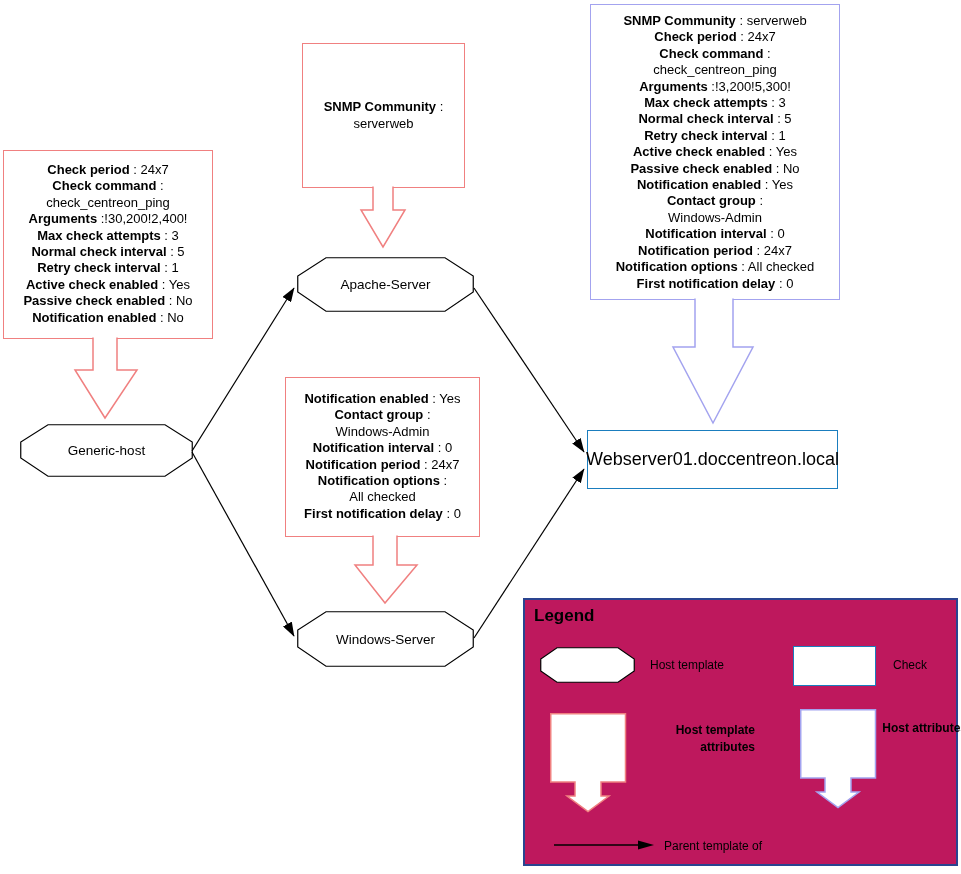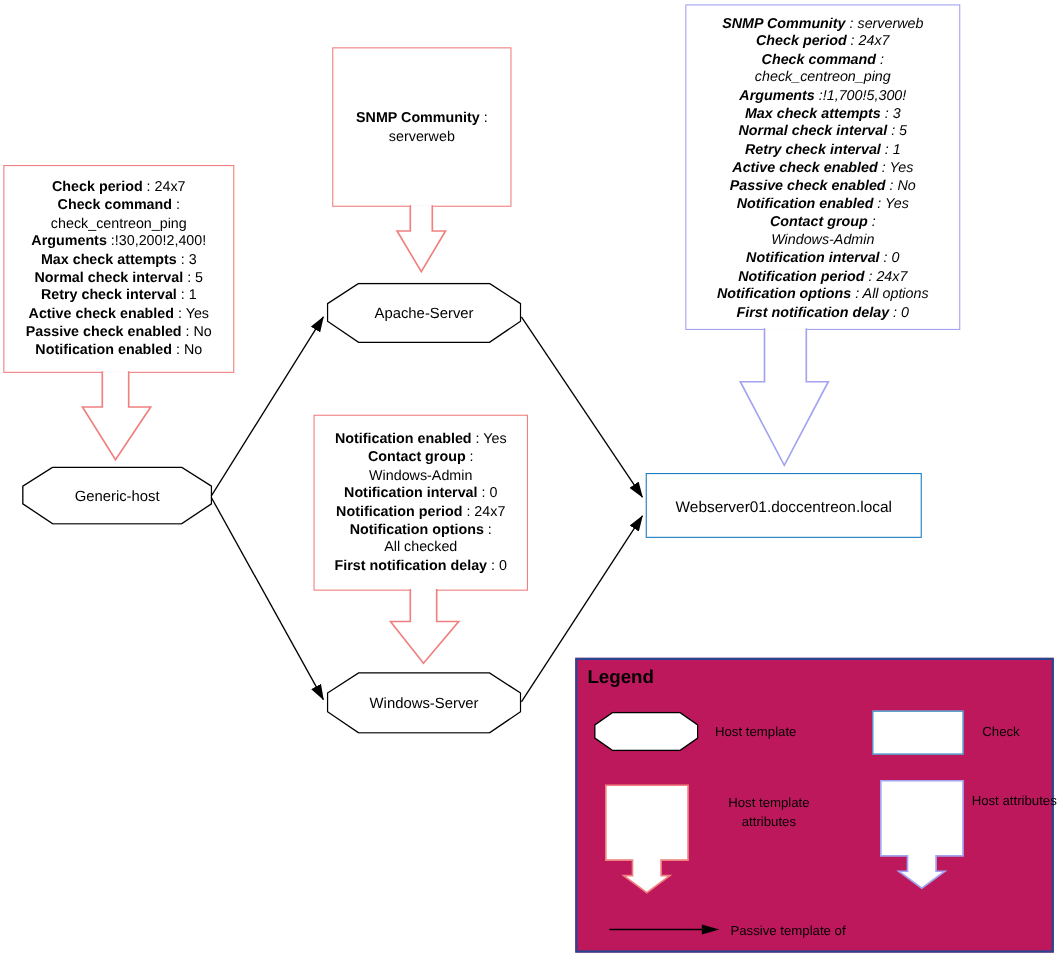--- a/index.html
+++ b/index.html
@@ -17,30 +17,30 @@
   .attr-box.vcenter{display:flex;flex-direction:column;justify-content:center;}
   .node{position:absolute;}
   .node .lbl{
     position:absolute;left:0;top:0;width:100%;height:100%;
     display:flex;align-items:center;justify-content:center;
     font-size:13.5px;
   }
   .host-rect{
     position:absolute;box-sizing:border-box;background:#fff;
     border:1.5px solid #1a7dbe;display:flex;align-items:center;justify-content:center;
-    font-size:14px;
+    font-size:18px;
   }
   svg.overlay{position:absolute;left:0;top:0;pointer-events:none;}
   .legend{
     position:absolute;left:523px;top:598px;width:435px;height:268px;
     box-sizing:border-box;border:2px solid #2a4490;background:#be185d;
   }
   .legend .title{position:absolute;left:9px;top:6px;font-size:17px;font-weight:bold;}
   .legend .item-label{position:absolute;font-size:12px;line-height:16.5px;}
-  .legend .center{text-align:center;}
+  .legend .center{text-align:right;font-weight:bold;}
   .lshape{position:absolute;}
 </style>
 </head>
 <body>
 
 <div class="canvas">
 
   <div class="attr-box" style="left:3px;top:150px;width:210px;height:189px;padding-top:11px;">
 
       <div class="row"><b>Check period</b><span> : 24x7</span></div>
@@ -64,31 +64,31 @@
       <div class="row"><b>Notification enabled</b><span> : No</span></div>
     </div>
 
   <div class="attr-box vcenter" style="left:302px;top:43px;width:163px;height:145px;">
 
       <div class="row"><b>SNMP Community</b><span> :</span></div>
 
       <div class="row"><b></b><span>serverweb</span></div>
     </div>
 
-  <div class="attr-box purple" style="left:623px;top:4px;width:250px;height:296px;padding-top:8px;font-style:italic;">
+  <div class="attr-box purple" style="left:590px;top:4px;width:250px;height:296px;padding-top:8px;">
 
       <div class="row"><b>SNMP Community</b><span> : serverweb</span></div>
 
       <div class="row"><b>Check period</b><span> : 24x7</span></div>
 
       <div class="row"><b>Check command</b><span> :</span></div>
 
       <div class="row"><b></b><span>check_centreon_ping</span></div>
 
-      <div class="row"><b>Arguments</b><span> :!1,700!5,300!</span></div>
+      <div class="row"><b>Arguments</b><span> :!3,200!5,300!</span></div>
 
       <div class="row"><b>Max check attempts</b><span> : 3</span></div>
 
       <div class="row"><b>Normal check interval</b><span> : 5</span></div>
 
       <div class="row"><b>Retry check interval</b><span> : 1</span></div>
 
       <div class="row"><b>Active check enabled</b><span> : Yes</span></div>
 
       <div class="row"><b>Passive check enabled</b><span> : No</span></div>
@@ -96,21 +96,21 @@
       <div class="row"><b>Notification enabled</b><span> : Yes</span></div>
 
       <div class="row"><b>Contact group</b><span> :</span></div>
 
       <div class="row"><b></b><span>Windows-Admin</span></div>
 
       <div class="row"><b>Notification interval</b><span> : 0</span></div>
 
       <div class="row"><b>Notification period</b><span> : 24x7</span></div>
 
-      <div class="row"><b>Notification options</b><span> : All options</span></div>
+      <div class="row"><b>Notification options</b><span> : All checked</span></div>
 
       <div class="row"><b>First notification delay</b><span> : 0</span></div>
     </div>
 
   <div class="attr-box" style="left:285px;top:377px;width:195px;height:160px;padding-top:13px;">
 
       <div class="row"><b>Notification enabled</b><span> : Yes</span></div>
 
       <div class="row"><b>Contact group</b><span> :</span></div>
 
@@ -189,16 +189,16 @@
 
     <svg class="lshape" style="left:275px;top:109px;" width="77" height="100">
       <path d="M 0.75 0.75 L 75.5 0.75 L 75.5 69 L 51 69 L 51 83 L 59 83 L 38 98.5 L 17 83 L 25 83 L 25 69 L 0.75 69 Z" fill="#ffffff" stroke="#a3a3ef" stroke-width="1.5"></path>
     </svg>
     <div class="item-label center" style="left:352px;top:120px;width:90px;">Host attributes</div>
 
     <svg class="lshape" style="left:25px;top:236px;" width="110" height="18">
       <line x1="4" y1="9" x2="89" y2="9" stroke="#000000" stroke-width="1.3"></line>
       <polygon points="88,4.5 104,9 88,13.5" fill="#000000"></polygon>
     </svg>
-    <div class="item-label" style="left:139px;top:238px;">Passive template of</div>
+    <div class="item-label" style="left:139px;top:238px;">Parent template of</div>
   </div>
 
 </div>
 
 </body></html>

